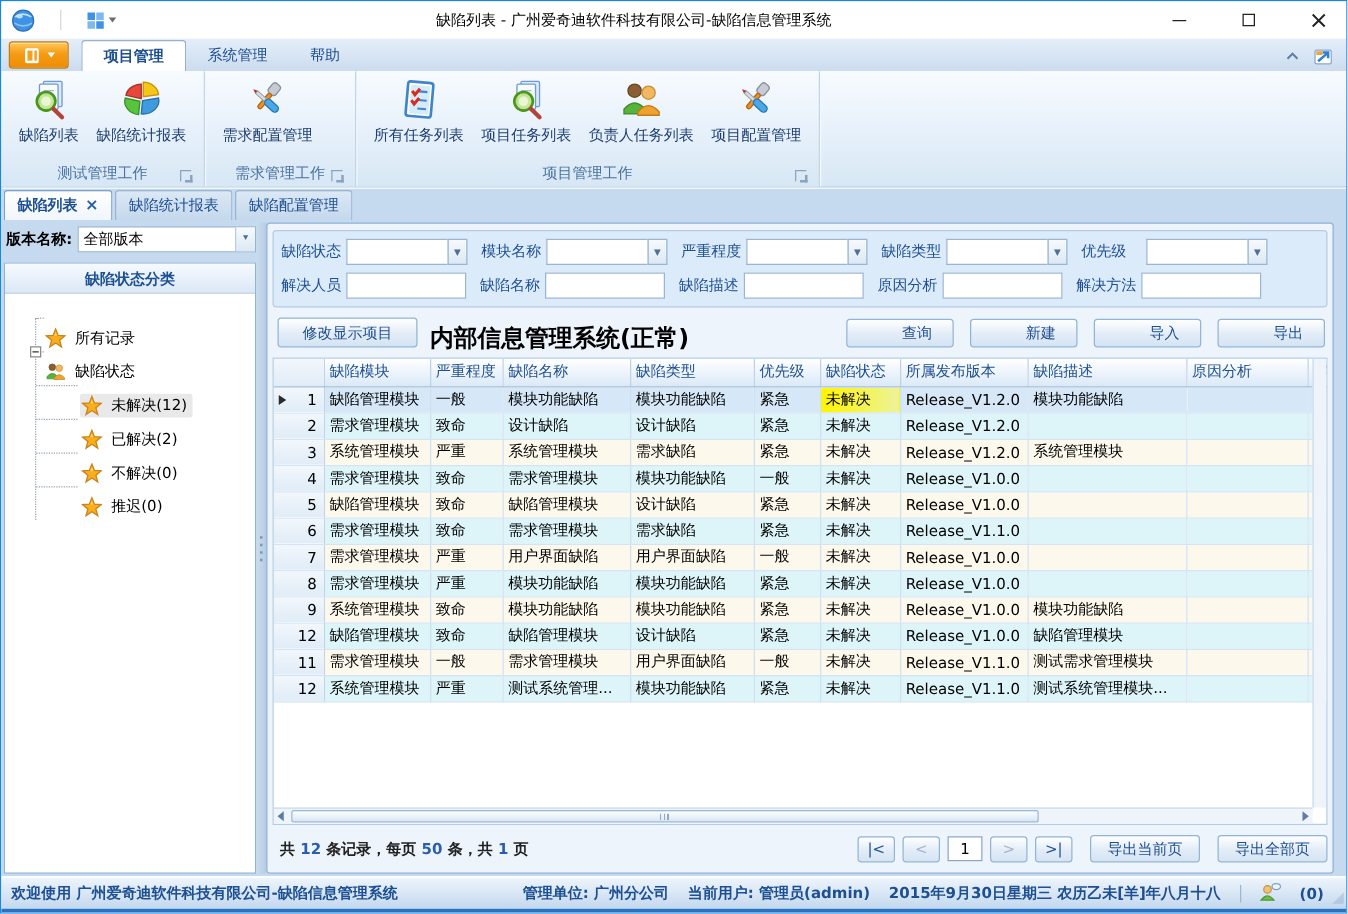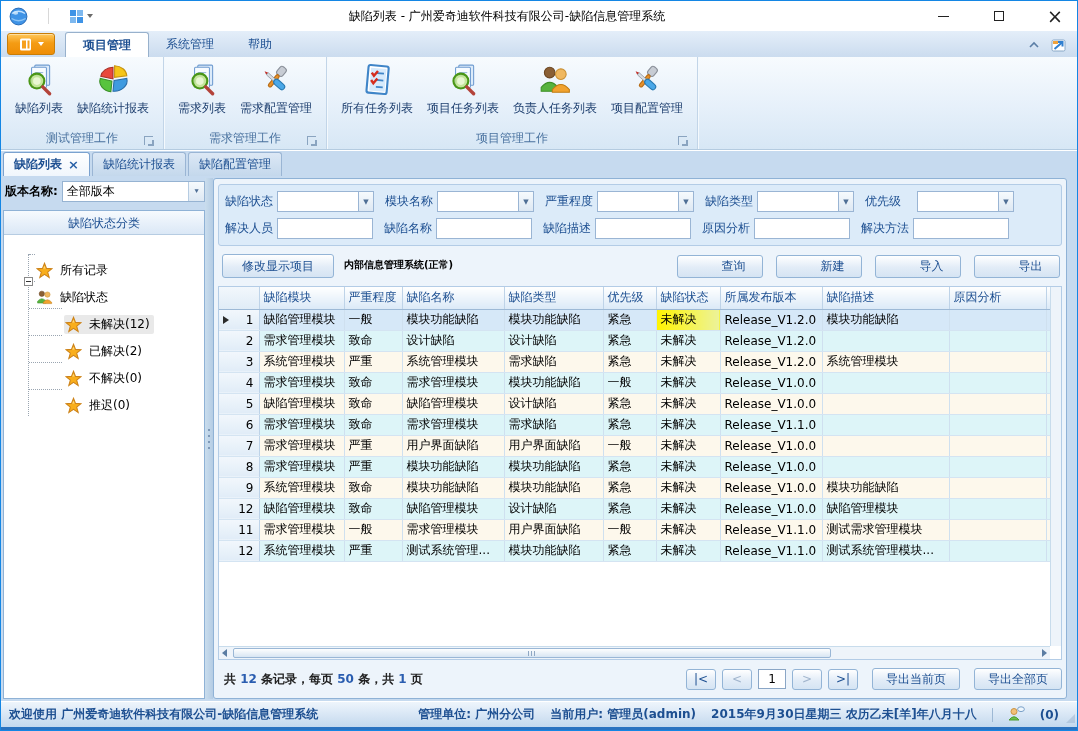--- a/index.html
+++ b/index.html
@@ -66,21 +66,21 @@
   .sidebar { position:absolute; left:2px; top:27px; width:202px; bottom:2px; }
   .vrow { height:26px; display:flex; align-items:center; }
   .vlabel { font-weight:bold; color:#000; margin:0 4px 0 2px; white-space:nowrap; }
   .combo { flex:1; height:21px; background:#fff; border:1px solid #96b3d2; display:flex; align-items:center;font-family:Liberation Mono, monospace; }
   .combo-val { flex:1; padding-left:4px; color:#000; }
   .combo-btn { width:16px; height:100%; display:flex; align-items:center; justify-content:center;
                background:linear-gradient(#f6fafd,#dde8f3); border-left:1px solid #b6cce2;
                color:#4f6f96; font-size:7px; cursor:pointer; }
   .sidepanel { position:absolute; left:0; top:32px; right:0; bottom:0; background:#fff;
                border:1px solid #8fb2d6; }
-  .sphead { height:24px; line-height:24px; text-align:center; font-weight:normal; color:#1d4f91;
+  .sphead { height:24px; line-height:24px; text-align:center; font-weight:bold; color:#1d4f91;
             background:linear-gradient(#f6fafe,#dbe8f6); border-bottom:1px solid #b6cce2; }
   .tree { position:relative; padding-top:6px; }
   .tree-vline { position:absolute; left:24px; top:19px; height:162px; border-left:1px dotted #9aa5b1; }
   .trow { position:relative; height:27px; display:flex; align-items:center; cursor:pointer; }
   .trow::before { content:""; position:absolute; left:25px; top:13px; border-top:1px dotted #9aa5b1; }
   .trow.lv1 { padding-left:31px; }  .trow.lv1::before { width:6px; }
   .trow.lv2 { padding-left:60px; }  .trow.lv2::before { width:33px; }
   .ebox { position:absolute; left:20px; top:9px; width:9px; height:9px; background:#fff;
           border:1px solid #898989; z-index:2; }
   .ebox::after { content:""; position:absolute; left:1px; top:3px; width:5px; border-top:1px solid #333; }
@@ -108,21 +108,21 @@
   .finput { width:96px; height:21px; border:1px solid #9ab5d4; background:#fff; outline:none;
             font:inherit; padding:0 3px; }
   .iscombo .finput { width:81px; border-right:none; }
   .fcombo { width:16px; height:21px; display:flex; align-items:center; justify-content:center;
             background:linear-gradient(#f6fafd,#dde8f3); border:1px solid #9ab5d4;
             color:#4f6f96; font-size:7px; cursor:pointer; }
 
   .btn { font:inherit; color:#1d4f91; background:linear-gradient(#ffffff,#e2ecf7 55%,#d5e4f3);
          border:1px solid #93b4d6; border-radius:3px; cursor:pointer; }
   .modify { position:absolute; left:8px; top:75px; width:112px; height:24px; }
-  .projtitle { position:absolute; left:130px; top:79px; font-weight:bold; font-size:10px; color:#000; }
+  .projtitle { position:absolute; left:130px; top:79px; font-weight:bold; font-size:19px; color:#000; }
   .actions { position:absolute; right:6px; top:76px; display:flex; gap:13px; }
   .actions .btn { width:86px; height:23px;padding-left:27px; }
 
   
   .gridwrap { position:absolute; left:4px; right:4px; top:107px; bottom:38px;
               background:#fff; border:1px solid #b3cce6; overflow:hidden; }
   .vscroll { position:absolute; right:0; top:0; bottom:13px; width:11px; background:#eef4fa;
              border-left:1px solid #c8dcec; }
   .hscroll { position:absolute; left:0; right:11px; bottom:0; height:13px; background:#eef4fa;
              border-top:1px solid #c8dcec; }
@@ -268,34 +268,20 @@
             <span class="rlabel">缺陷统计报表</span>
           </div>
         </div>
         <div class="rcap"><span>测试管理工作</span><span class="launcher"></span></div>
       </div>
       <div class="rgroup">
         <div class="rbtns">
           <div class="rbtn">
             <span class="ricon">
               <svg width="34" height="34" viewBox="0 0 32 32">
-                <rect x="12" y="2" width="14" height="19" rx="1" fill="#dcebfa" stroke="#6f9cd0"></rect>
-                <rect x="9" y="4" width="14" height="19" rx="1" fill="#f7fbff" stroke="#6f9cd0"></rect>
-                <line x1="12" y1="9" x2="20" y2="9" stroke="#9cbbdd"></line>
-                <line x1="12" y1="12" x2="20" y2="12" stroke="#9cbbdd"></line>
-                <circle cx="14" cy="17" r="7" fill="#bce289" fill-opacity="0.85" stroke="#4a9616" stroke-width="2"></circle>
-                <circle cx="14" cy="17" r="3.6" fill="#e9f7d2"></circle>
-                <line x1="19.5" y1="22.5" x2="26" y2="29" stroke="#b3433a" stroke-width="3.2" stroke-linecap="round"></line>
-              </svg>
-            </span>
-            <span class="rlabel">需求列表</span>
-          </div>
-          <div class="rbtn">
-            <span class="ricon">
-              <svg width="34" height="34" viewBox="0 0 32 32">
                 <g transform="rotate(40 16 14)">
                   <rect x="12.5" y="1.5" width="7" height="9" rx="2.5" fill="#c7ccd4" stroke="#8a9099"></rect>
                   <rect x="14.6" y="10.5" width="3.2" height="14" rx="1.6" fill="#e8912a" stroke="#b56a12"></rect>
                 </g>
                 <g transform="rotate(-48 17 18)">
                   <path d="M15.2 6 L18.2 6 L16.7 2.5 Z" fill="#c03028"></path>
                   <rect x="15.4" y="6" width="2.6" height="9" fill="#d8dde2" stroke="#98a0a8" stroke-width="0.8"></rect>
                   <rect x="14" y="15" width="5.4" height="12" rx="2.7" fill="#4aa8e8" stroke="#2878b0"></rect>
                 </g>
               </svg>

